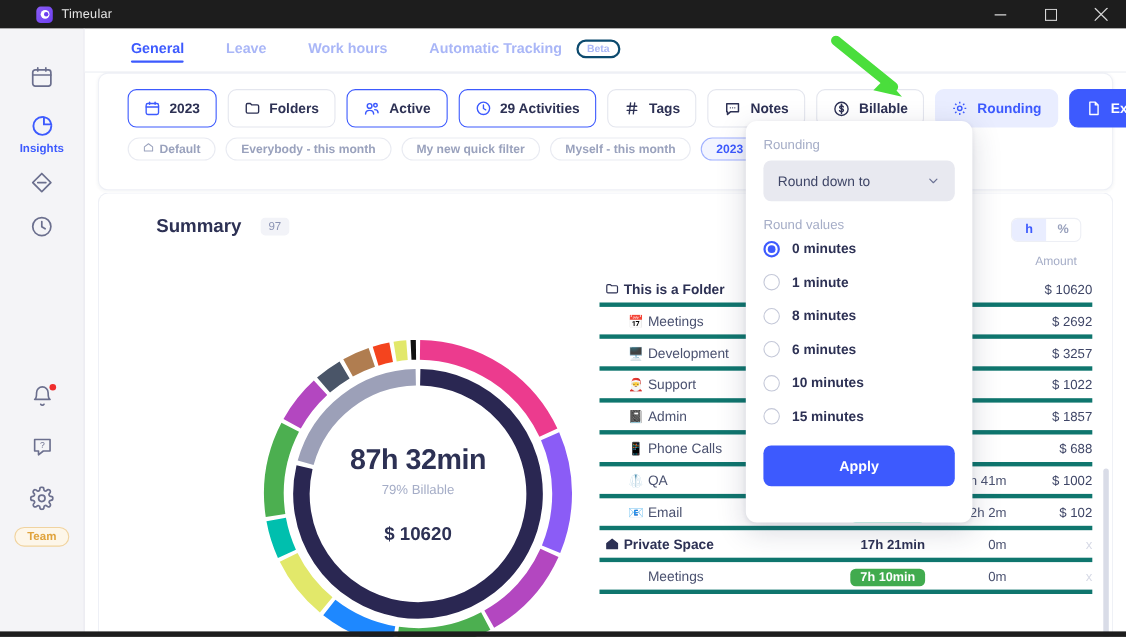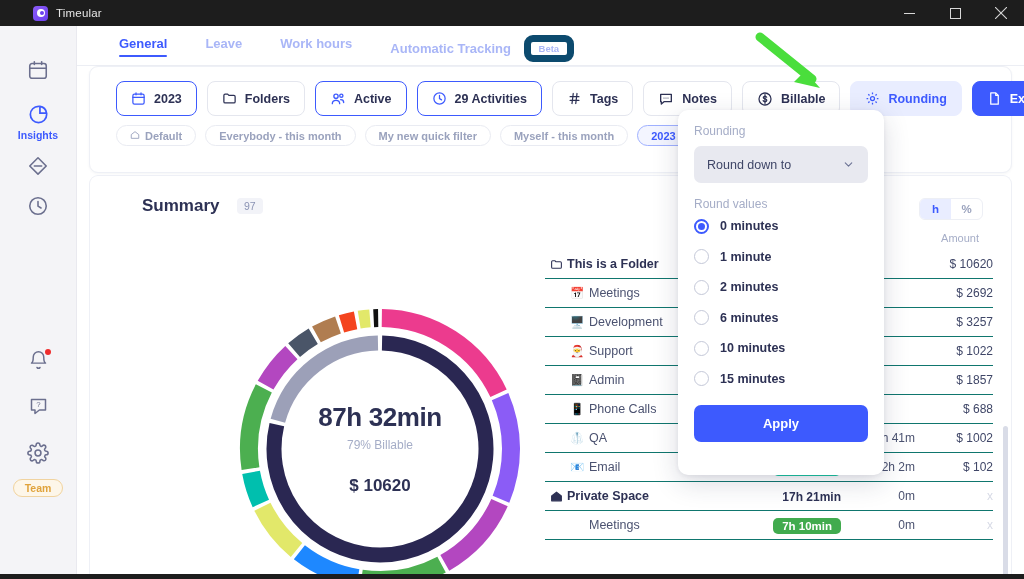--- a/index.html
+++ b/index.html
@@ -51,21 +51,21 @@
     display:flex; align-items:flex-start; padding-left:42px; gap:38px;
   }
   .tab { font-size:13px; font-weight:700; color:#a9b6f7; padding-top:10px; cursor:pointer; position:relative; }
   .tab.active { color:#3d5afe; }
   .tab.active::after {
     content:""; position:absolute; left:0; right:0; bottom:-6px; height:2.5px;
     background:#3d5afe; border-radius:2px;
   }
   .beta {
     display:inline-block; font-size:9.5px; font-weight:700; color:#a9b6f7;
-    border:7px solid #0c4a6e; border-radius:9px; padding:1px 8px; margin-left:9px;
+    border:2px solid #0c4a6e; border-radius:9px; padding:1px 8px; margin-left:9px;
     position:relative; top:-1px;
   }
 
   
   .filterbar {
     position:absolute; left:89px; top:66px; width:923px; height:107px;
     background:#fff; border-radius:9px; border:1px solid #eef0f6;
     box-shadow:0 1px 3px rgba(30,35,70,.045);
   }
   .fb-row1 { position:absolute; left:26px; top:14px; display:flex; gap:10px; align-items:center; }
@@ -115,21 +115,21 @@
   .donut-center { position:absolute; left:145px; top:128px; width:290px; height:290px;
     display:flex; flex-direction:column; align-items:center; justify-content:center; pointer-events:none;}
   .dc-time { font-size:26px; font-weight:700; color:#2d3154; letter-spacing:-.4px; }
   .dc-bill { font-size:12px; color:#a5adc7; margin-top:5px; }
   .dc-amt { font-size:17px; font-weight:700; color:#2d3154; margin-top:24px; }
 
   
   .tbl { position:absolute; left:455px; top:56px; width:448px; }
   .tbl-head { display:flex; justify-content:flex-end; padding:0 14px 6px 0; }
   .tbl-head span { font-size:11px; color:#a5adc7; }
-  .row { display:flex; align-items:center; height:29px; border-bottom:1px solid #0f766e;justify-content:center; }
+  .row { display:flex; align-items:center; height:29px; border-bottom:4px solid #0f766e;justify-content:center; }
   .row .ic { width:22px; display:flex; align-items:center; justify-content:center; font-size:11.5px; }
   .row .nm { font-size:12.5px; color:#4b5270; }
   .row.grp .nm { font-weight:700; color:#2d3154; font-size:12.5px; }
   .row .sp { margin-left:auto; }
   .badge { font-size:11.5px; font-weight:700; color:#fff; border-radius:5px; padding:2px 9px; }
   .plaintime { font-size:12px; font-weight:700; color:#2d3154; min-width:72px; text-align:right; }
   .c2 { width:78px; text-align:right; font-size:12px; color:#4b5270; padding-right:4px; }
   .c3 { width:74px; text-align:right; font-size:12px; color:#3f4667; }
   .c3.dim { color:#d7dae6; }
 
@@ -564,21 +564,21 @@
         <div class="opt">
           <div class="radio on"></div>
           <span>0 minutes</span>
         </div>
         <div class="opt">
           <div class="radio"></div>
           <span>1 minute</span>
         </div>
         <div class="opt">
           <div class="radio"></div>
-          <span>2 minutes</span>
+          <span>8 minutes</span>
         </div>
         <div class="opt">
           <div class="radio"></div>
           <span>6 minutes</span>
         </div>
         <div class="opt">
           <div class="radio"></div>
           <span>10 minutes</span>
         </div>
         <div class="opt">

